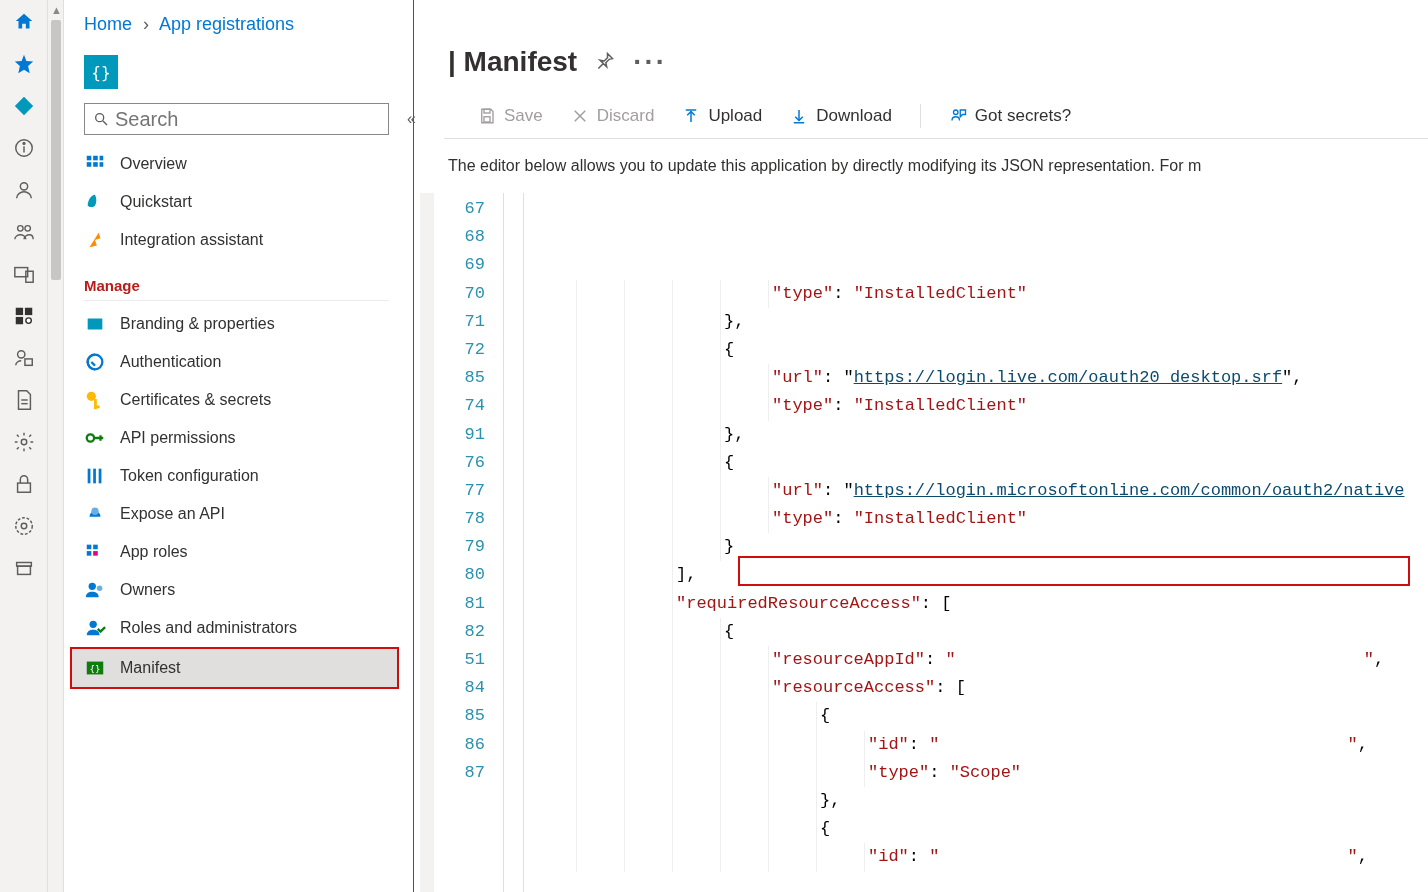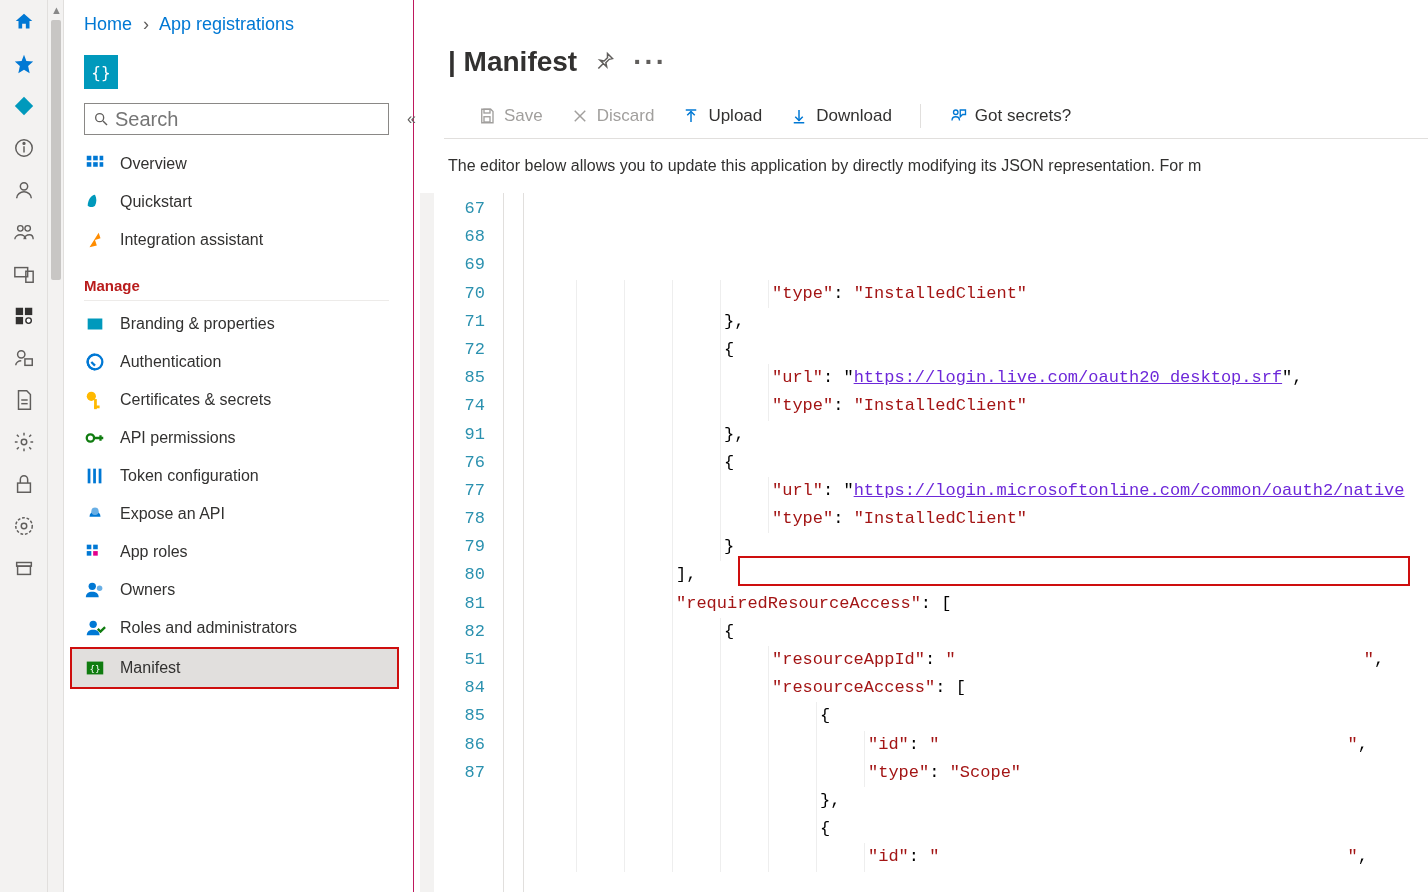--- a/index.html
+++ b/index.html
@@ -112,21 +112,21 @@
   .code {
     flex:1; position:relative; white-space:pre; padding-left: 8px; padding-top:2px;
     overflow:hidden;
   }
   .code .row { height:28.2px; position:relative; }
   .indent-guide {
     position:absolute; top:0; bottom:0; width:0; border-left:1px solid #eee;
   }
   .k-str   { color:#a31515; }  
   .k-punct { color:#000; }
-  .k-link  { color:#6d28d9; text-decoration: underline; }
+  .k-link  { color:#0c4a6e; text-decoration: underline; }
   .redbox {
     position:absolute; border: 2px solid #ce0e0e; pointer-events:none;
   }
   .redbox.r1 { left: 214px; top: calc(28.2px * 13 - 4px); width: 672px; height: 30px; }
 </style>
 </head>
 <body>
 
 <div class="rail">
   <div class="rail-item">

